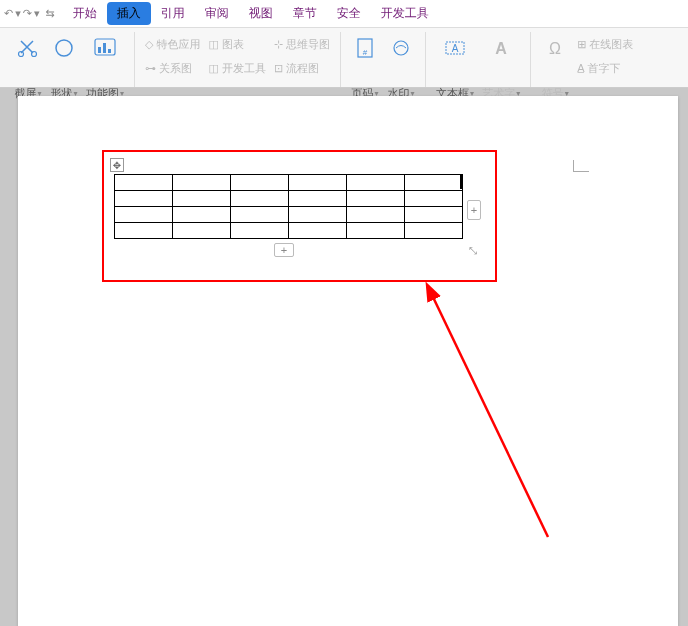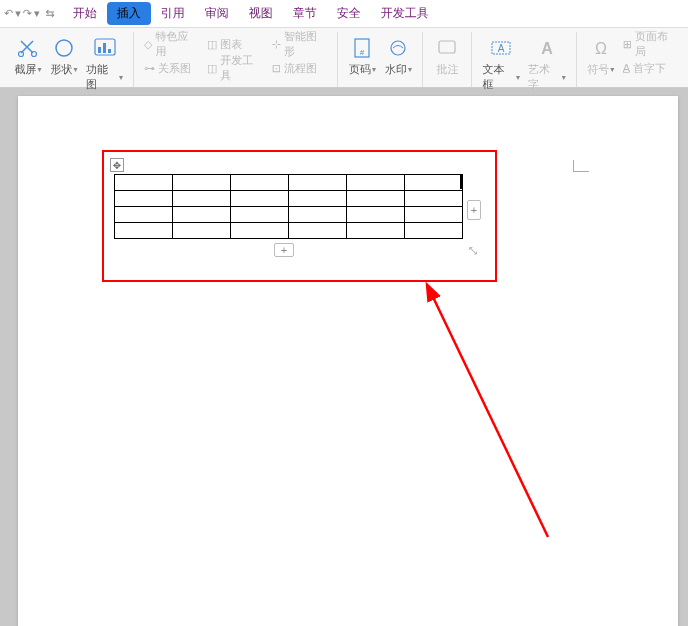--- a/index.html
+++ b/index.html
@@ -81,20 +81,21 @@
       display: flex;
       align-items: center;
       justify-content: center;
     }
     .ribbon-btn-large .btn-label {
       font-size: 11px;
       color: #555;
       display: flex;
       align-items: center;
       gap: 1px;
+      margin-top: 24px;
     }
     .ribbon-btn-large.disabled .btn-label,
     .ribbon-btn-small.disabled {
       color: #bbb;
     }
     .ribbon-btn-small {
       display: flex;
       align-items: center;
       gap: 3px;
       padding: 2px 4px;
@@ -322,21 +323,21 @@
         <span>图表</span>
       </div>
       <div class="ribbon-btn-small disabled">
         <span>◫</span>
         <span>开发工具</span>
       </div>
     </div>
     <div class="ribbon-col">
       <div class="ribbon-btn-small disabled">
         <span>⊹</span>
-        <span>智能图形</span>
+        <span>思维导图</span>
       </div>
       <div class="ribbon-btn-small disabled">
         <span>⊡</span>
         <span>流程图</span>
       </div>
     </div>
   </div>
 
   <div class="ribbon-group">
     <div class="ribbon-btn-large">
@@ -358,32 +359,20 @@
             <path d="M6 11 Q11 6 16 11" fill="none" stroke="#4a90d9" stroke-width="1"></path>
           </svg>
       </div>
       <div class="btn-label">
           <span>水印</span>
           <span class="caret-down">▾</span>
         </div>
     </div>
   </div>
 
-  <div class="ribbon-group">
-    <div class="ribbon-btn-large disabled">
-      <div class="btn-icon">
-        <svg width="22" height="22" viewBox="0 0 22 22">
-            <rect x="3" y="4" width="16" height="12" rx="2" fill="none" stroke="#bbb" stroke-width="1.2"></rect>
-          </svg>
-      </div>
-      <div class="btn-label">
-          <span>批注</span>
-        </div>
-    </div>
-  </div>
 
   <div class="ribbon-group">
     <div class="ribbon-btn-large">
       <div class="btn-icon">
         <svg width="24" height="22" viewBox="0 0 24 22">
             <rect x="3" y="5" width="18" height="12" fill="none" stroke="#4a90d9" stroke-width="1" stroke-dasharray="2 1"></rect>
             <text x="12" y="15" font-size="10" fill="#4a90d9" text-anchor="middle">A</text>
           </svg>
       </div>
       <div class="btn-label">
@@ -412,21 +401,21 @@
           </svg>
       </div>
       <div class="btn-label">
           <span>符号</span>
           <span class="caret-down">▾</span>
         </div>
     </div>
     <div class="ribbon-col">
       <div class="ribbon-btn-small disabled">
         <span>⊞</span>
-        <span>页面布局</span>
+        <span>在线图表</span>
       </div>
       <div class="ribbon-btn-small disabled">
         <span>A̲</span>
         <span>首字下</span>
       </div>
     </div>
   </div>
 </div>
 
 <div class="doc-area">

